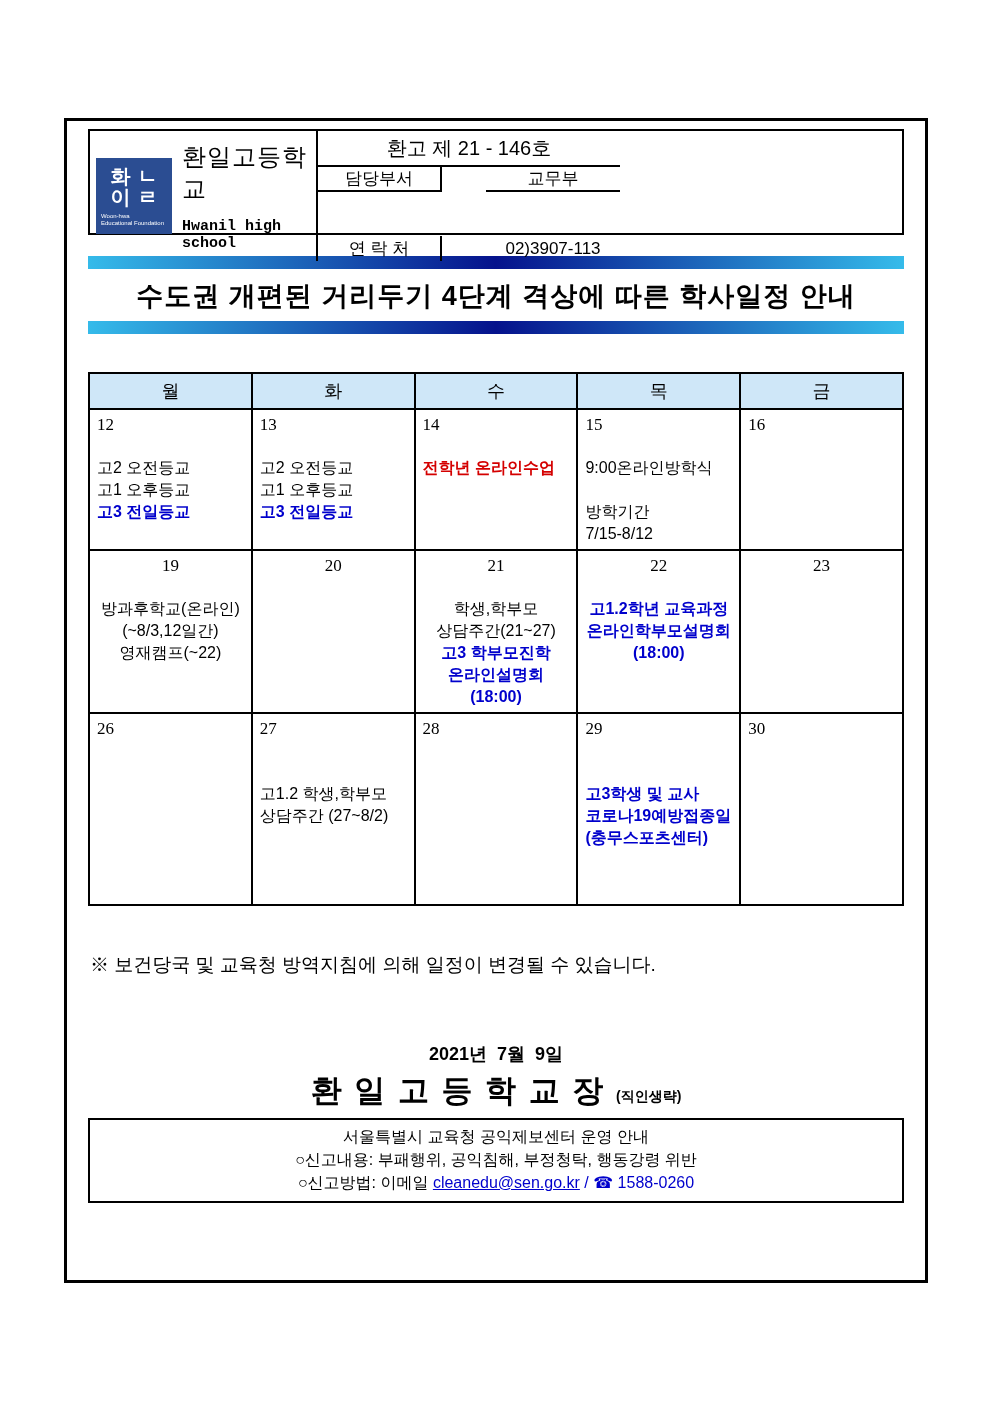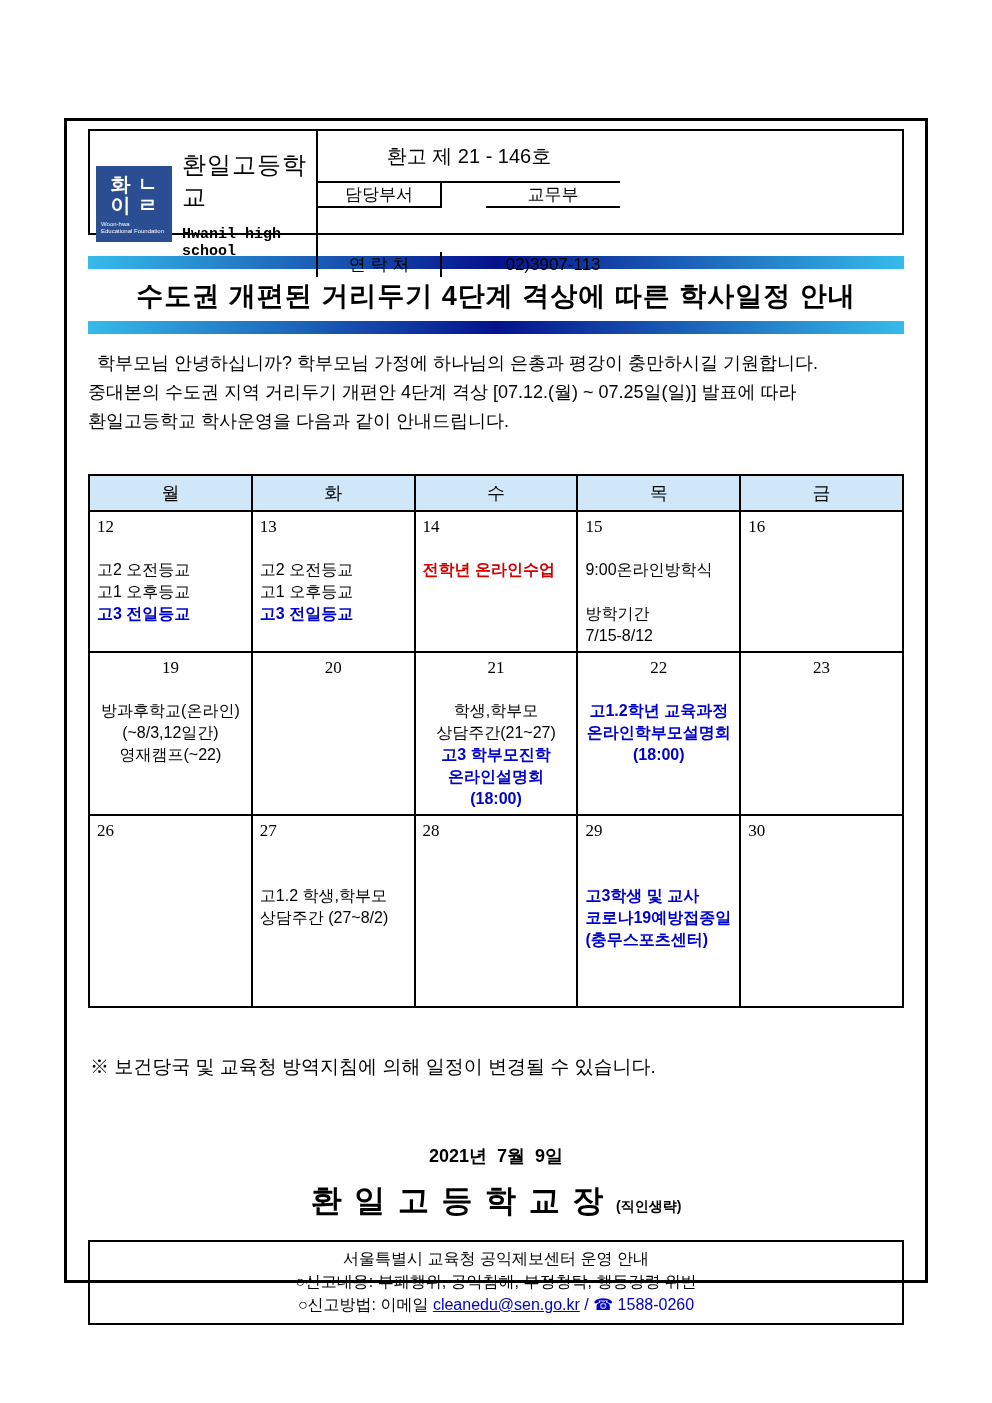--- a/index.html
+++ b/index.html
@@ -20,21 +20,21 @@
   .logo { width:76px; height:76px; background:#2b4d92; color:#fff; display:flex; flex-direction:column; align-items:center; justify-content:center; flex:0 0 auto; }
   .logo-jamo { display:grid; grid-template-columns:auto auto; column-gap:7px; font-weight:bold; font-size:20px; line-height:21px; text-align:center; }
   .logo-found { font-size:6px; line-height:7px; margin-top:5px; align-self:flex-start; padding-left:5px; }
   .school-names { display:flex; flex-direction:column; }
   .school-ko { font-size:24px; letter-spacing:1px; }
   .school-en { font-size:15px; font-weight:bold; margin-top:13px; font-family:"Liberation Mono", monospace; }
   .hdr-mid { border-right:2px solid #000; display:grid; grid-template-rows:57px 1fr; }
   .hdr-doctype { border-bottom:2px solid #000; display:flex; align-items:center; justify-content:center; font-size:30px; font-weight:bold; }
   .hdr-motto { display:flex; align-items:center; justify-content:center; font-size:19px; }
   .hdr-right { display:flex; flex-direction:column; }
-  .hdr-docnum { height:52px; border-bottom:2px solid #000; display:flex; align-items:center; justify-content:center; font-size:20px; }
+  .hdr-docnum { height:36px; border-bottom:2px solid #000; display:flex; align-items:center; justify-content:center; font-size:20px; }
   .hdr-mini { flex:1; display:grid; grid-template-columns:124px 1fr; grid-template-rows:1fr 1fr;gap:44px; }
   .hdr-mini > div { display:flex; align-items:center; justify-content:center; font-size:17px; }
   .m-tl { border-right:2px solid #000; border-bottom:2px solid #000; }
   .m-tr { border-bottom:2px solid #000; }
   .m-bl { border-right:2px solid #000; }
 
   
   .banner { margin-top:21px; }
   .bar { height:13px; background:linear-gradient(90deg,#35bbea 0%,#05128c 50%,#35bbea 100%); }
   .banner-title { text-align:center; font-size:27px; font-weight:bold; padding:9px 0 7px 0; letter-spacing:1px; }
@@ -54,23 +54,23 @@
   .cell-date { font-family:"Liberation Serif", serif; font-size:17px; line-height:21px; }
   .cell-line { line-height:22px; white-space:nowrap; }
   .cell-line.k { color:#000; }
   .cell-line.b { color:#0000cc; font-weight:bold; }
   .cell-line.r { color:#d40000; font-weight:bold; }
 
   
   .note { margin-top:46px; font-size:19px; padding-left:2px; }
   .closing { margin-top:64px; text-align:center; }
   .closing-date { font-size:18px; font-weight:bold; white-space:pre; }
-  .closing-sig { margin-top:12px; font-size:31px; font-weight:bold; letter-spacing:2px; }
+  .closing-sig { margin-top:4px; font-size:31px; font-weight:bold; letter-spacing:2px; }
   .seal { font-size:14px; letter-spacing:0; }
-  .footer { margin-top:18px; border:2px solid #000; text-align:center; padding:5px 0 7px 0; font-size:16px; line-height:23px; }
+  .footer { margin-top:6px; border:2px solid #000; text-align:center; padding:5px 0 7px 0; font-size:16px; line-height:23px; }
   .blue { color:#0000cc; }
   .email { color:#0000cc; text-decoration:underline; cursor:pointer; }
 </style>
 </head>
 <body>
 
 <div class="page">
   <div class="content">
 
     <div class="hdr">
@@ -102,25 +102,20 @@
         </div>
       </div>
     </div>
 
     <div class="banner">
       <div class="bar"></div>
       <div class="banner-title">수도권 개편된 거리두기 4단계 격상에 따른 학사일정 안내</div>
       <div class="bar"></div>
     </div>
 
-    <div class="intro">
-      <div class="l1">학부모님 안녕하십니까? 학부모님 가정에 하나님의 은총과 평강이 충만하시길 기원합니다.</div>
-      <div>중대본의 수도권 지역 거리두기 개편안 4단계 격상 [07.12.(월) ~ 07.25일(일)] 발표에 따라</div>
-      <div>환일고등학교 학사운영을 다음과 같이 안내드립니다.</div>
-    </div>
 
     <table class="cal">
       <thead>
         <tr>
           <th>월</th>
           <th>화</th>
           <th>수</th>
           <th>목</th>
           <th>금</th>
         </tr>

